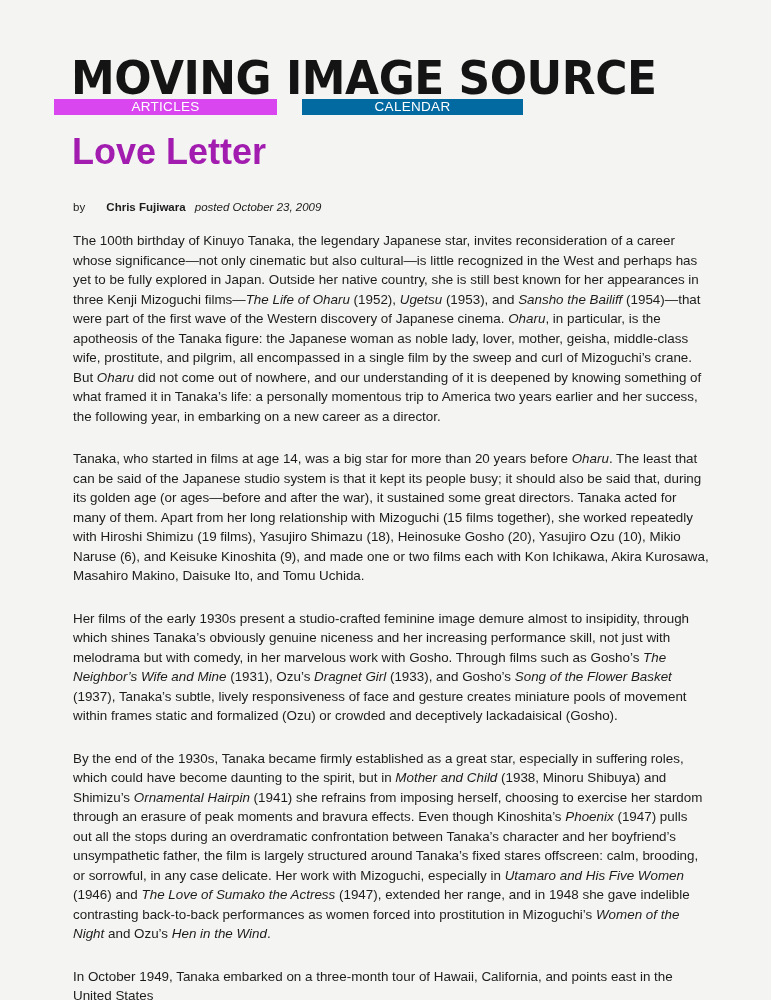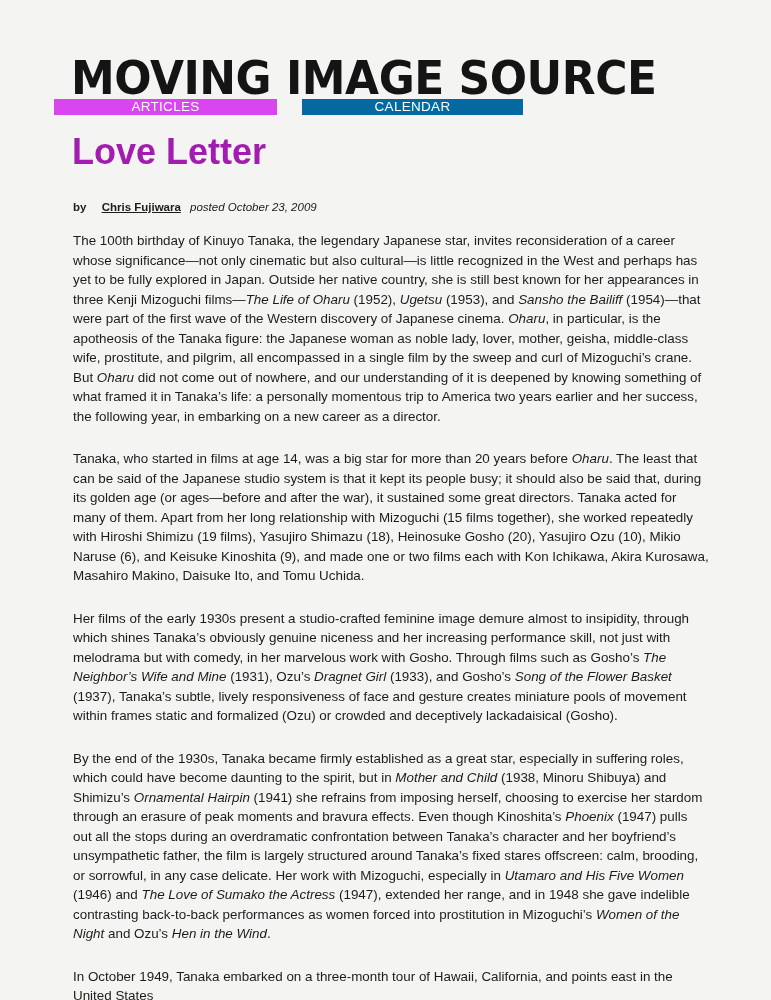--- a/index.html
+++ b/index.html
@@ -33,22 +33,22 @@
     font-size: 36px; font-weight: bold; line-height: 42px; color: #a21caf;
   }
   .subtitle {
     position: absolute; left: 73px; top: 175px; margin: 0;
     font-size: 14.5px; line-height: 20px; color: #1c1c1c;
   }
   .byline {
     position: absolute; left: 73px; top: 199px;
     font-size: 11.5px; line-height: 16px; color: #1c1c1c;
   }
-  .byline .by { font-weight: bold; }
-  .byline .author { font-weight: bold; color: #1c1c1c; text-decoration: underline; margin-left: 12px; }
+  .byline .by { font-weight: normal; }
+  .byline .author { font-weight: bold; color: #1c1c1c; margin-left: 18px; }
   .byline .posted { font-style: italic; margin-left: 6px; margin-top: 28px; }
   .body {
     position: absolute; left: 73px; top: 231px; width: 636px;
     font-size: 13.4px; line-height: 19.5px; color: #1c1c1c;
   }
   .body p { margin: 0 0 23px 0; }
   .body em { font-style: italic; text-align: right; }
 </style>
 </head>
 <body>

